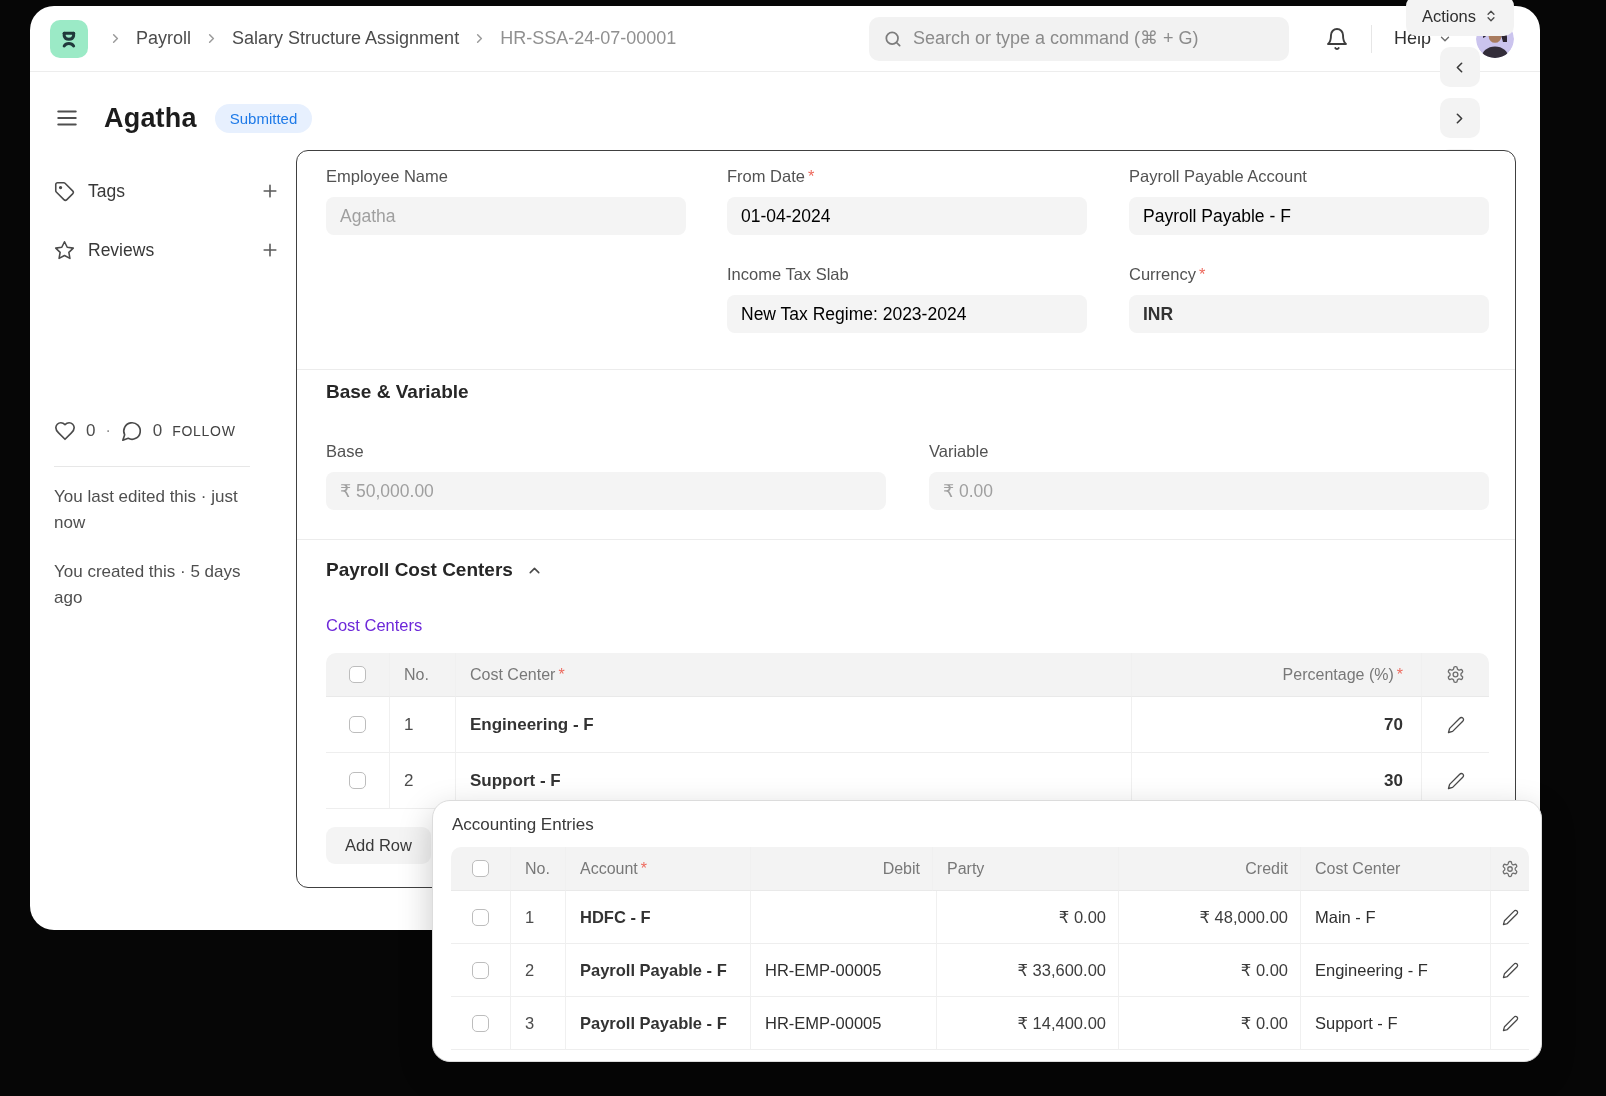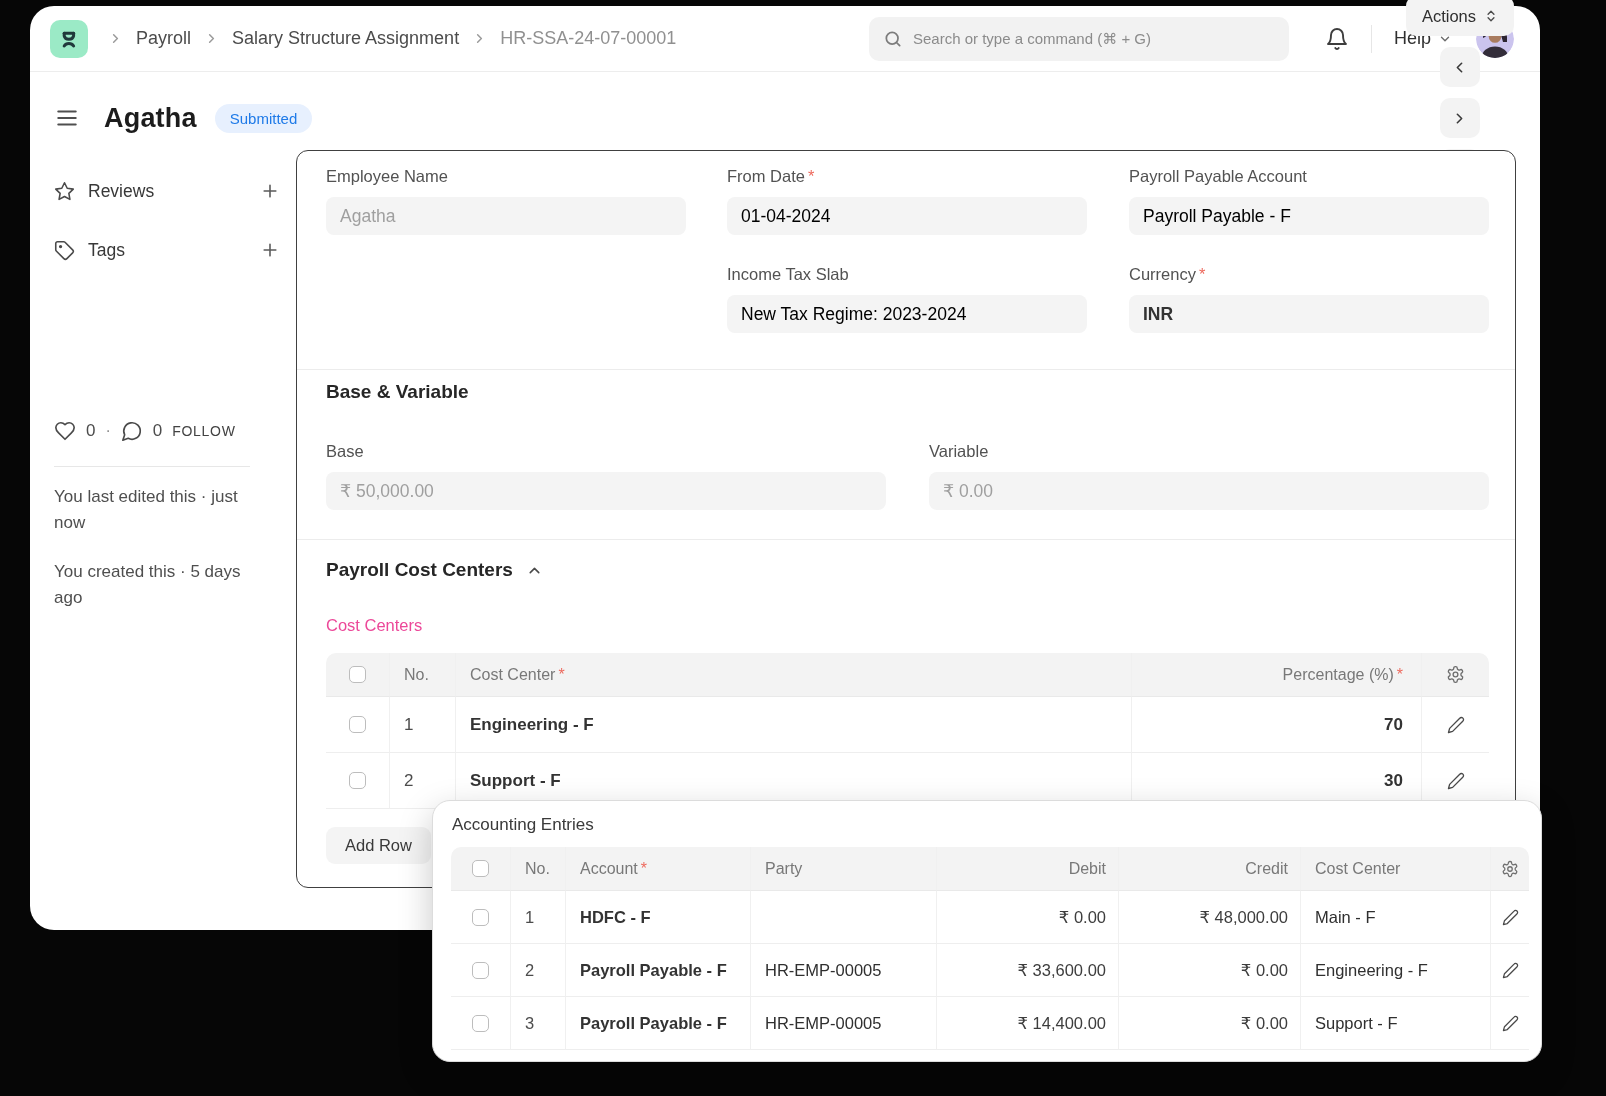--- a/index.html
+++ b/index.html
@@ -15,21 +15,21 @@
             border-bottom:1px solid #ededed; border-radius:24px 24px 0 0;justify-content:flex-end; }
   .logo { width:38px; height:38px; border-radius:10px; background:#9beac6;
           display:flex; align-items:center; justify-content:center; flex:0 0 auto; }
   .breadcrumb { display:flex; align-items:center; gap:13px; margin-left:20px; font-size:18px; }
   .crumb { color:#4c4c4c; white-space:nowrap; }
   .crumb.current { color:#909090; }
   .crumb-sep { color:#9a9a9a; display:flex; }
   .search-box { margin-left:auto; width:420px; height:44px; background:#f2f2f2;
                 border-radius:10px; display:flex; align-items:center; padding:0 14px; }
   .search-box input { border:0; outline:0; background:transparent; flex:1; margin-left:10px;
-                      font-size:15px; color:#4c4c4c; font-family:inherit; }
+                      font-size:18px; color:#4c4c4c; font-family:inherit; }
   .search-box input::placeholder { color:#8b8b8b; }
   .nav-bell { margin-left:36px; color:#3d3d3d; display:flex; cursor:pointer; }
   .nav-divider { width:1px; height:28px; background:#e6e6e6; margin:0 22px; }
   .help { display:flex; align-items:center; gap:7px; font-size:18px; color:#2f2f2f; cursor:pointer; }
   .avatar { width:38px; height:38px; border-radius:50%; overflow:hidden; margin-left:24px; flex:0 0 auto; cursor:pointer; }
 
   
   .titlebar { position:absolute; left:0; top:84px; width:100%; height:56px;
               display:flex; align-items:center; padding:0 26px 0 24px; }
   .hamburger { color:#4f4f4f; display:flex; cursor:pointer; }
@@ -72,21 +72,21 @@
   .col2 { left:430px; width:360px; }
   .col3 { left:832px; width:360px; }
   .rowA-label { top:16px; }
   .rowA-input { top:46px; }
   .rowB-label { top:114px; }
   .rowB-input { top:144px; }
   .sec-divider { position:absolute; left:0; width:100%; height:1px; background:#ececec; }
   .sec-heading { position:absolute; left:29px; font-size:19px; font-weight:700; color:#262626;
                  display:flex; align-items:center; gap:13px; }
   .collapse-toggle { color:#4a4a4a; display:flex; cursor:pointer; }
-  .sub-label { position:absolute; left:29px; font-size:16.5px; color:#ec4899; }
+  .sub-label { position:absolute; left:29px; font-size:16.5px; color:#6d28d9; }
   .wide-l { left:29px; width:560px; }
   .wide-r { left:632px; width:560px; }
 
   
   .grid { position:absolute; font-size:17px; }
   .g-row { display:flex; align-items:stretch; background:#fff; }
   .g-row.head { background:#f3f3f3; border-radius:10px 10px 0 0; color:#787878; font-size:16px; }
   .g-cell { display:flex; align-items:center; padding:0 14px;
             border-bottom:1px solid #eeeeee; border-right:1px solid #f0f0f0;text-align:center; }
   .g-cell:last-child { border-right:0; }
@@ -250,38 +250,38 @@
       <button class="btn">
         <span>Cancel</span>
       </button>
     </div>
   </div>
 
   <aside class="sidebar">
     <div class="side-item">
       <span class="side-icon">
         <svg width="21" height="21" viewBox="0 0 24 24" fill="none" stroke="currentColor" stroke-width="1.8" stroke-linejoin="round">
-            <polygon points="12 2 15.09 8.26 22 9.27 17 14.14 18.18 21.02 12 17.77 5.82 21.02 7 14.14 2 9.27 8.91 8.26"></polygon>
-          </svg>
-      </span>
-      <span class="lbl">Reviews</span>
+            <path d="M12.586 2.586A2 2 0 0 0 11.172 2H4a2 2 0 0 0-2 2v7.172a2 2 0 0 0 .586 1.414l8.704 8.704a2.426 2.426 0 0 0 3.42 0l6.58-6.58a2.426 2.426 0 0 0 0-3.42z"></path>
+            <circle cx="7.5" cy="7.5" r="1" fill="currentColor"></circle>
+          </svg>
+      </span>
+      <span class="lbl">Tags</span>
       <span class="side-plus">
         <svg width="20" height="20" viewBox="0 0 24 24" fill="none" stroke="currentColor" stroke-width="1.9" stroke-linecap="round">
             <path d="M12 5v14M5 12h14"></path>
           </svg>
       </span>
     </div>
     <div class="side-item">
       <span class="side-icon">
         <svg width="21" height="21" viewBox="0 0 24 24" fill="none" stroke="currentColor" stroke-width="1.8" stroke-linejoin="round">
-            <path d="M12.586 2.586A2 2 0 0 0 11.172 2H4a2 2 0 0 0-2 2v7.172a2 2 0 0 0 .586 1.414l8.704 8.704a2.426 2.426 0 0 0 3.42 0l6.58-6.58a2.426 2.426 0 0 0 0-3.42z"></path>
-            <circle cx="7.5" cy="7.5" r="1" fill="currentColor"></circle>
-          </svg>
-      </span>
-      <span class="lbl">Tags</span>
+            <polygon points="12 2 15.09 8.26 22 9.27 17 14.14 18.18 21.02 12 17.77 5.82 21.02 7 14.14 2 9.27 8.91 8.26"></polygon>
+          </svg>
+      </span>
+      <span class="lbl">Reviews</span>
       <span class="side-plus">
         <svg width="20" height="20" viewBox="0 0 24 24" fill="none" stroke="currentColor" stroke-width="1.9" stroke-linecap="round">
             <path d="M12 5v14M5 12h14"></path>
           </svg>
       </span>
     </div>
   </aside>
 
   <div class="likes-row">
     <span>
@@ -435,22 +435,22 @@
   <div class="grid acc-grid">
     <div class="g-row head">
       <div class="g-cell a-cb center">
           <span class="checkbox"></span>
         </div>
       <div class="g-cell a-no">No.</div>
       <div class="g-cell a-acct">
         <span>Account</span>
           <span class="req">*</span>
       </div>
+      <div class="g-cell a-db right">Debit</div>
       <div class="g-cell a-party">Party</div>
-      <div class="g-cell a-db right">Debit</div>
       <div class="g-cell a-cr right">Credit</div>
       <div class="g-cell a-cc">Cost Center</div>
       <div class="g-cell a-edit center">
         <span class="gear">
           <svg width="18" height="18" viewBox="0 0 24 24" fill="none" stroke="currentColor" stroke-width="1.7" stroke-linecap="round" stroke-linejoin="round">
               <path d="M12.22 2h-.44a2 2 0 0 0-2 2v.18a2 2 0 0 1-1 1.73l-.43.25a2 2 0 0 1-2 0l-.15-.08a2 2 0 0 0-2.73.73l-.22.38a2 2 0 0 0 .73 2.73l.15.1a2 2 0 0 1 1 1.72v.51a2 2 0 0 1-1 1.74l-.15.09a2 2 0 0 0-.73 2.73l.22.38a2 2 0 0 0 2.73.73l.15-.08a2 2 0 0 1 2 0l.43.25a2 2 0 0 1 1 1.73V20a2 2 0 0 0 2 2h.44a2 2 0 0 0 2-2v-.18a2 2 0 0 1 1-1.73l.43-.25a2 2 0 0 1 2 0l.15.08a2 2 0 0 0 2.73-.73l.22-.39a2 2 0 0 0-.73-2.73l-.15-.08a2 2 0 0 1-1-1.74v-.5a2 2 0 0 1 1-1.74l.15-.09a2 2 0 0 0 .73-2.73l-.22-.38a2 2 0 0 0-2.73-.73l-.15.08a2 2 0 0 1-2 0l-.43-.25a2 2 0 0 1-1-1.73V4a2 2 0 0 0-2-2z"></path>
               <circle cx="12" cy="12" r="3"></circle>
             </svg>
         </span>
       </div>

